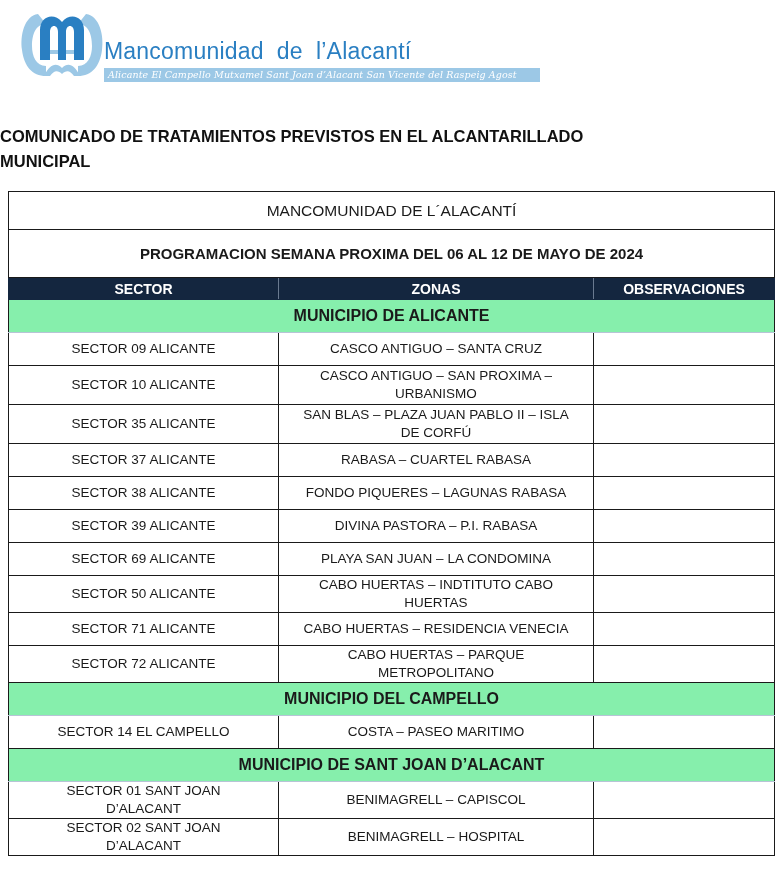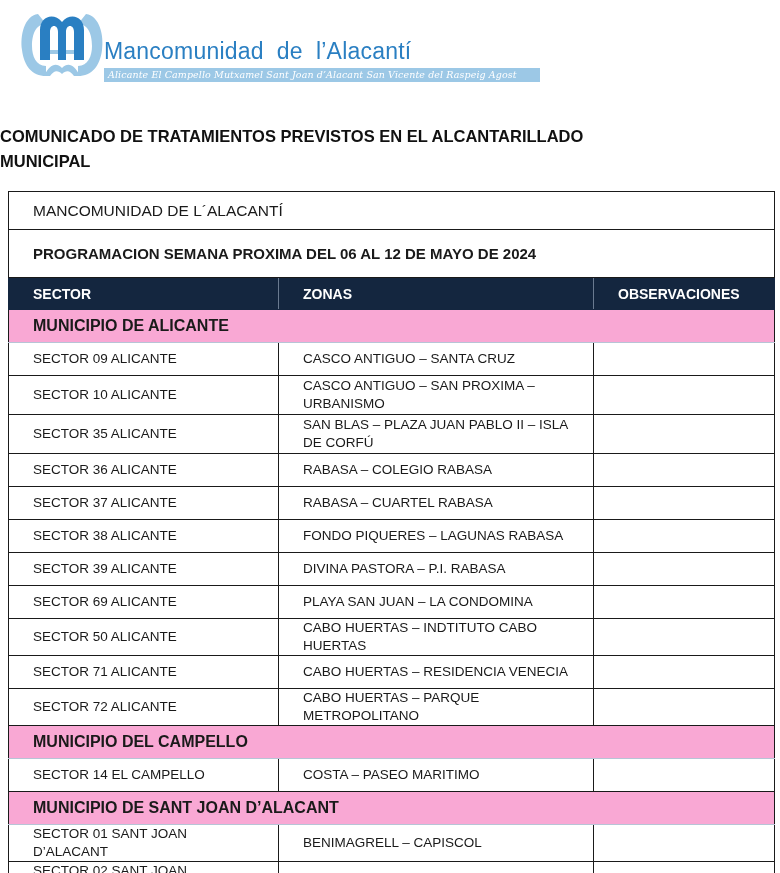--- a/index.html
+++ b/index.html
@@ -18,29 +18,29 @@
                 font-style: italic; font-size: 9.5px; color: #ffffff; white-space: nowrap;
                 line-height: 14px; letter-spacing: 0.1px; }
 
   
   .doc-title { position: absolute; left: 0; top: 124px; width: 780px; text-align: left;
                font-size: 16.5px; font-weight: bold; line-height: 25px; color: #111; }
 
   
   table.schedule { position: absolute; left: 8px; top: 191px; width: 766px;
                    border-collapse: collapse; table-layout: fixed; }
-  table.schedule td, table.schedule th { border: 1px solid #1a1a1a; text-align: left;
+  table.schedule td, table.schedule th { border: 1px solid #1a1a1a; text-align: center;
                    vertical-align: middle; padding: 0 24px; font-size: 13.5px; }
   col.c1 { width: 270px; } col.c2 { width: 315px; } col.c3 { width: 181px; }
   tr.org td { height: 38px; font-size: 15.5px; }
   tr.week td { height: 48px; font-size: 15px; font-weight: bold; }
-  tr.colhead th { height: 32px; background: #14263f; color: #ffffff; font-size: 14px;
+  tr.colhead th { height: 22px; background: #14263f; color: #ffffff; font-size: 14px;
                   font-weight: bold; border-color: #14263f; border-right: 1px solid #6a7a90; }
   tr.colhead th:last-child { border-right: 1px solid #14263f; }
-  tr.section td { height: 33px; background: #f9a8d4; font-size: 16px; font-weight: bold;
+  tr.section td { height: 33px; background: #86efac; font-size: 16px; font-weight: bold;
                   border-color: #b7c4d6; border-left: 1px solid #1a1a1a; border-right: 1px solid #1a1a1a; }
   tr.row td { height: 33px; line-height: 18px; margin-left: 44px; }
   tr.row.tall td { height: 39px; }
 </style>
 </head>
 <body>
 
 <div class="logo">
   <svg class="logo-mark" viewBox="0 0 84 74">
 
@@ -91,25 +91,20 @@
         <td>SECTOR 10 ALICANTE</td>
         <td>CASCO ANTIGUO – SAN PROXIMA – URBANISMO</td>
         <td></td>
       </tr>
       <tr class="row tall">
         <td>SECTOR 35 ALICANTE</td>
         <td>SAN BLAS – PLAZA JUAN PABLO II – ISLA DE CORFÚ</td>
         <td></td>
       </tr>
       <tr class="row">
-        <td>SECTOR 36 ALICANTE</td>
-        <td>RABASA – COLEGIO RABASA</td>
-        <td></td>
-      </tr>
-      <tr class="row">
         <td>SECTOR 37 ALICANTE</td>
         <td>RABASA – CUARTEL RABASA</td>
         <td></td>
       </tr>
       <tr class="row">
         <td>SECTOR 38 ALICANTE</td>
         <td>FONDO PIQUERES – LAGUNAS RABASA</td>
         <td></td>
       </tr>
       <tr class="row">

